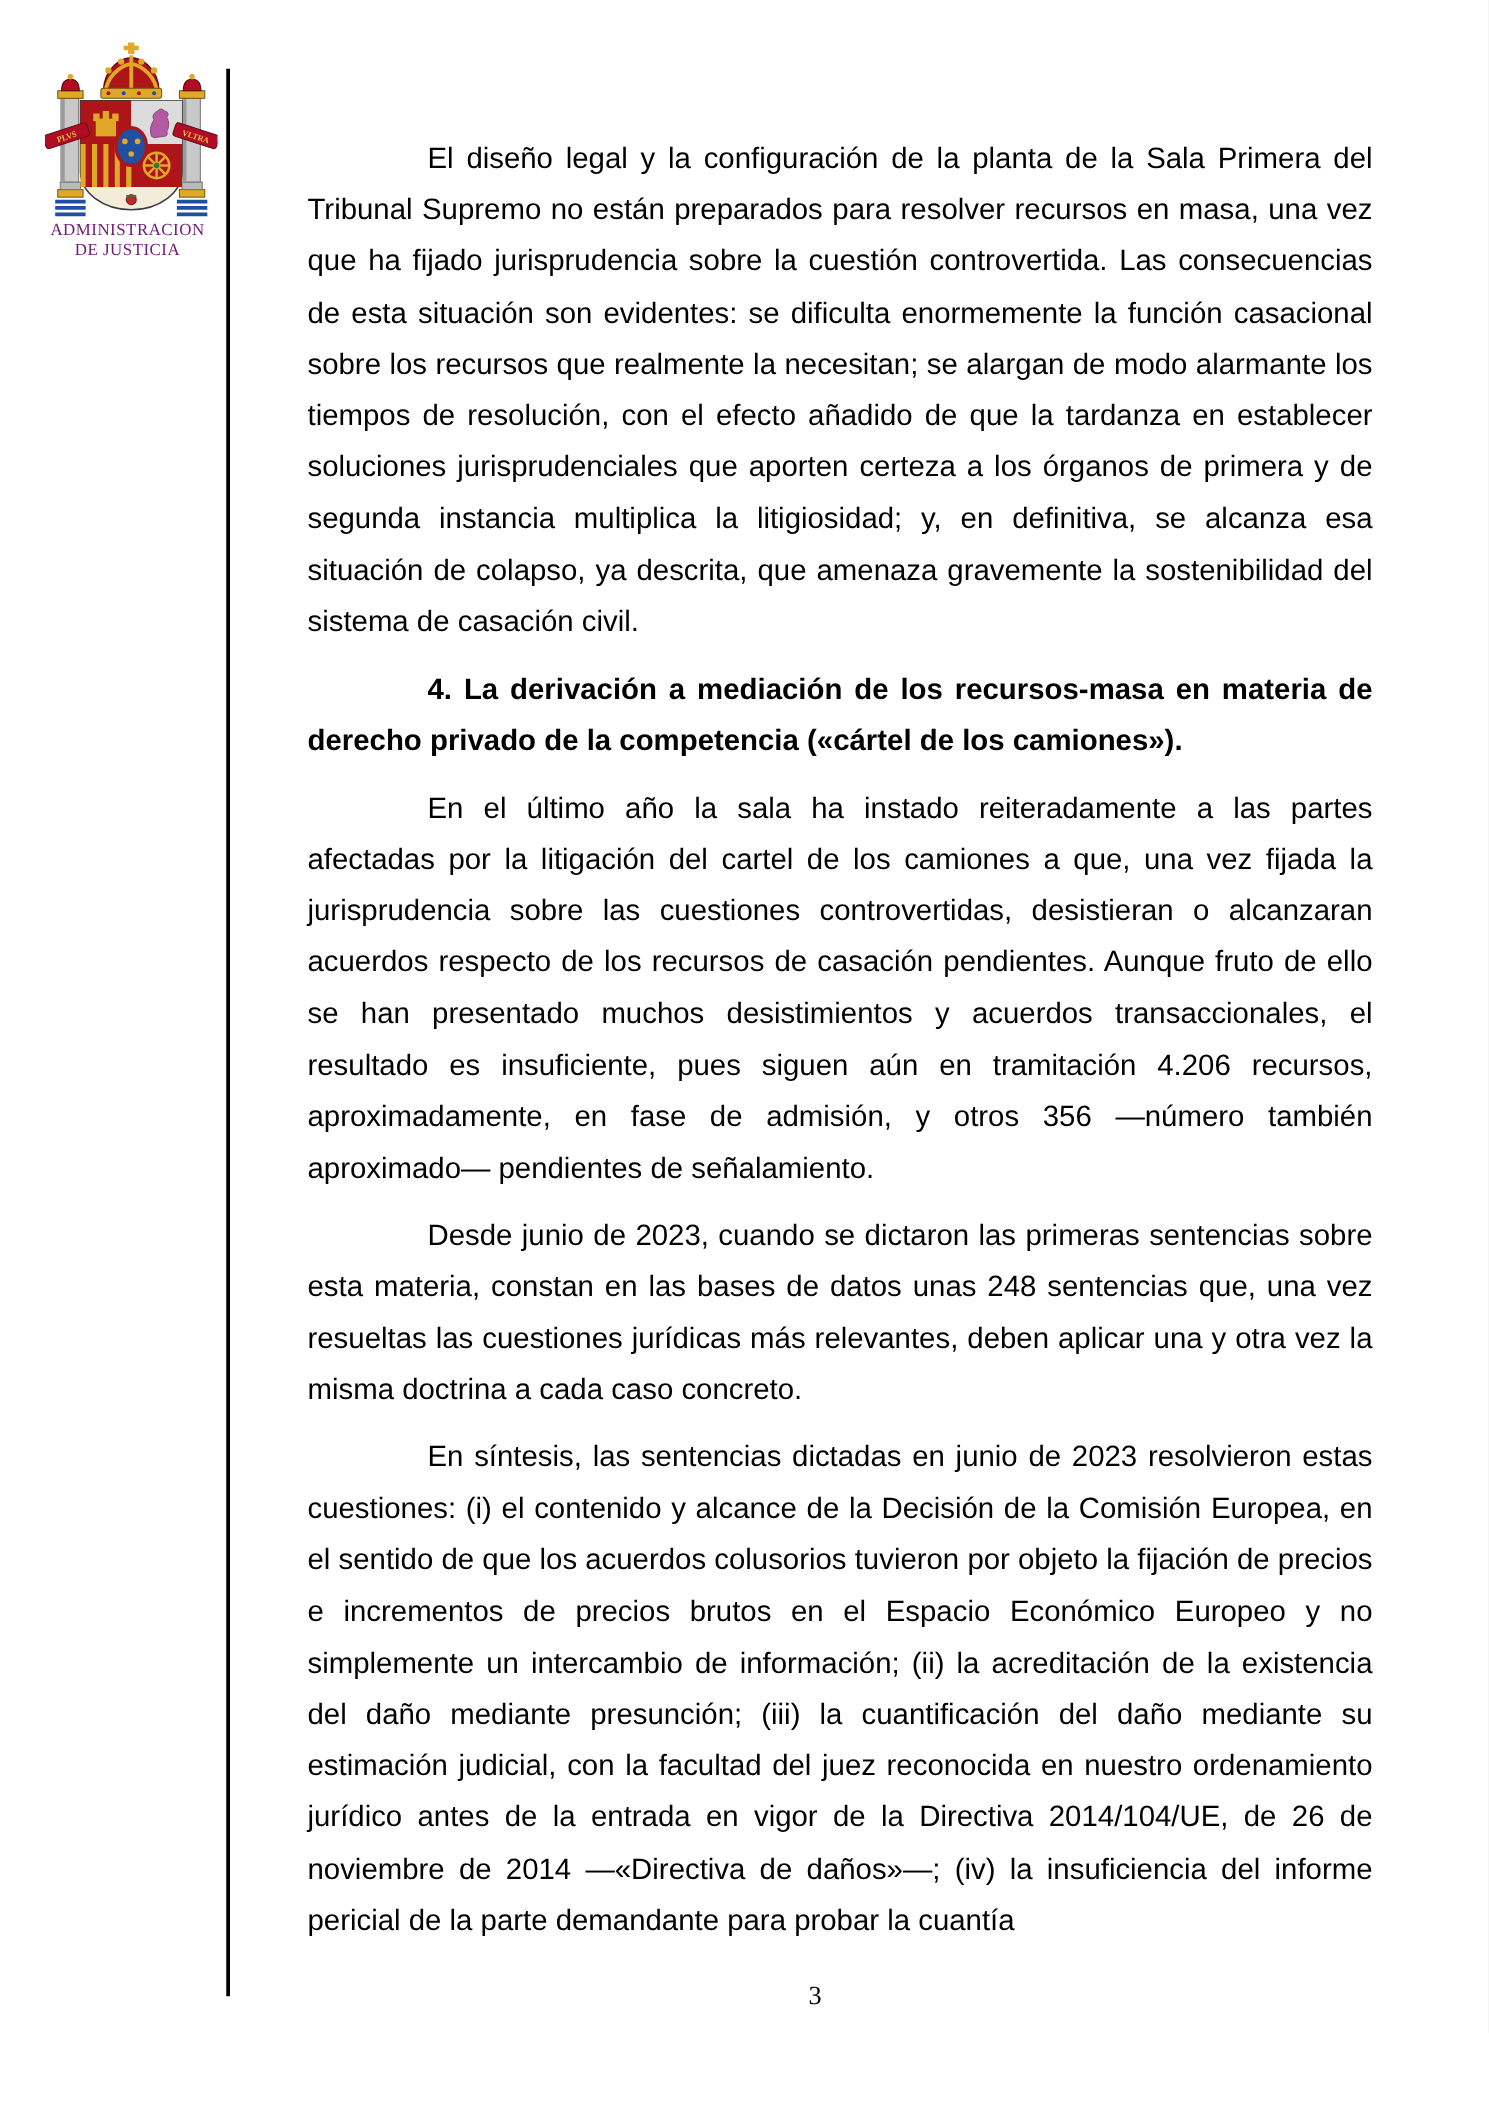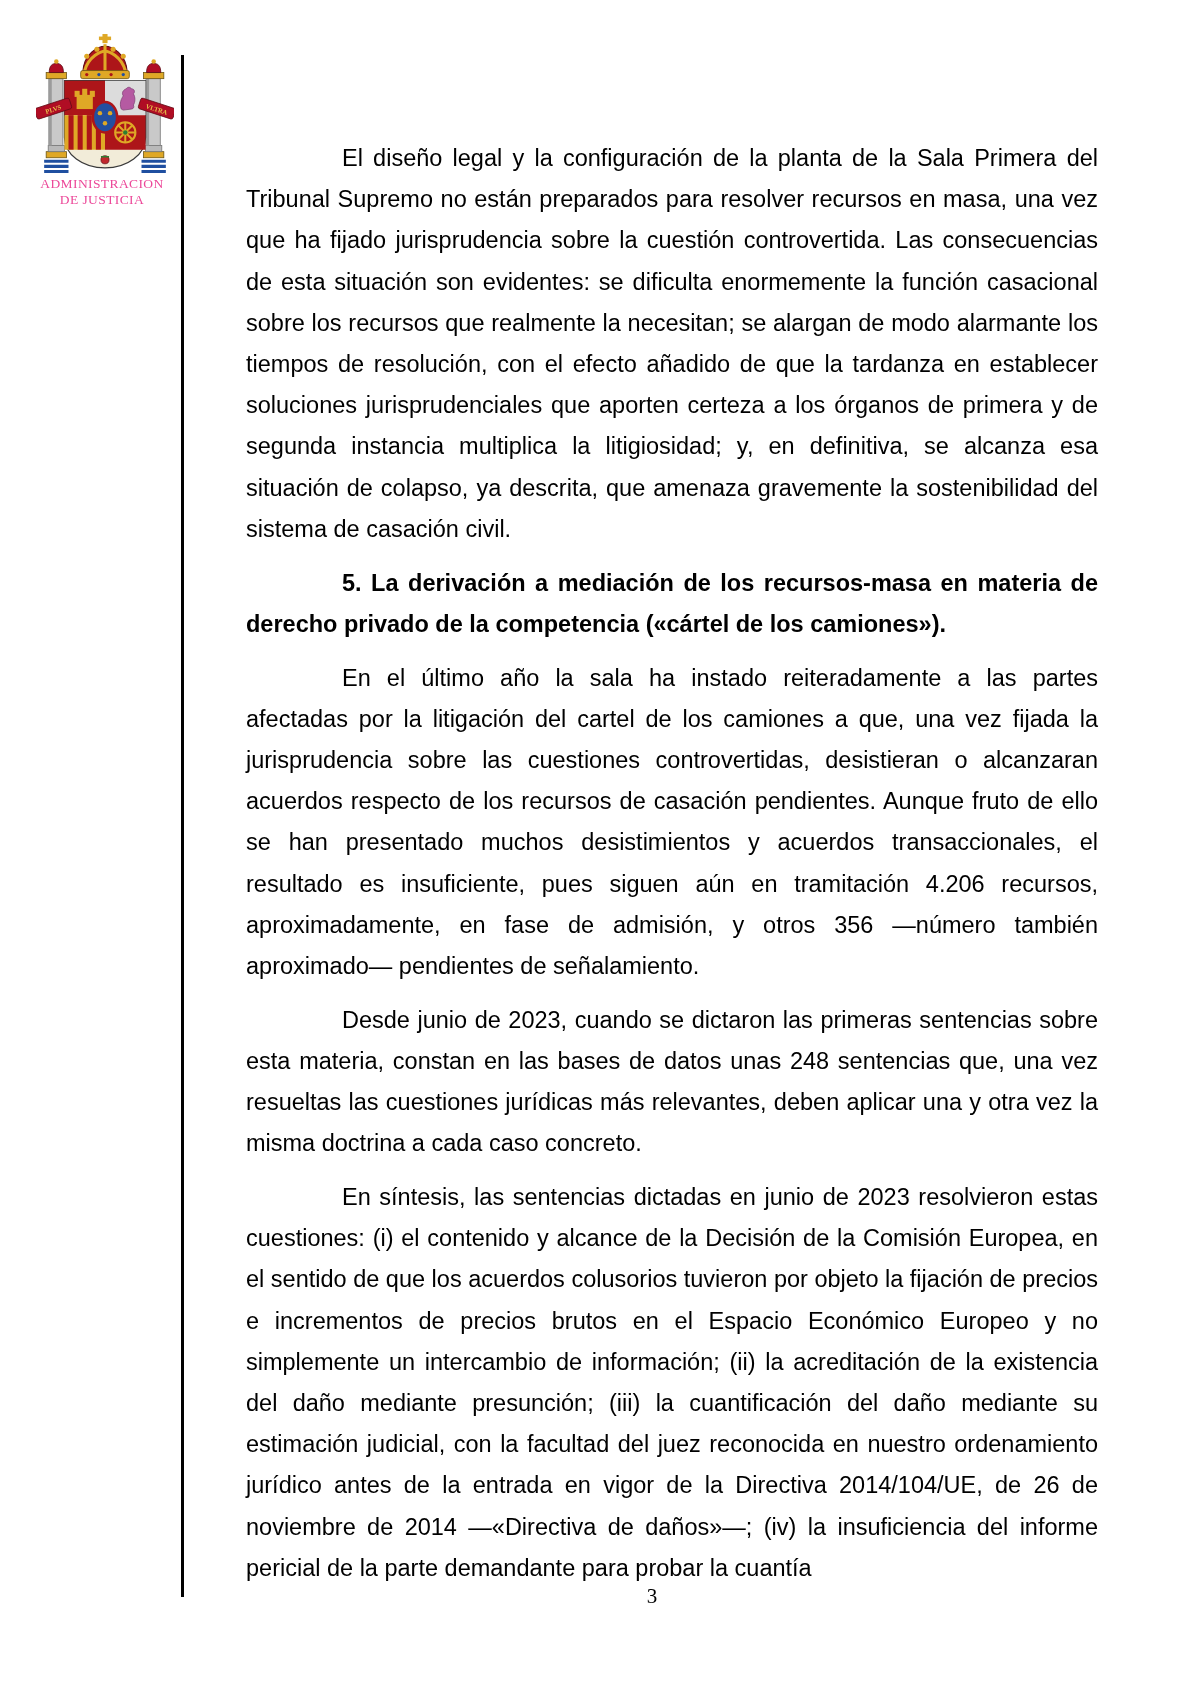--- a/index.html
+++ b/index.html
@@ -19,25 +19,25 @@
     width:3px;height:1542px;
     background:#000;
   }
   .letterhead{position:absolute;left:0;top:0;width:181px;}
   .emblem{position:absolute;left:36px;top:32px;width:138px;height:144px;}
   .org-name{
     position:absolute;left:18px;top:176px;width:168px;
     text-align:center;
     font-family:"Liberation Serif", serif;
     font-size:13.5px;line-height:16px;letter-spacing:0.4px;
-    color:#ec4899;
+    color:#701a75;
   }
   .org-name span{display:block;}
   .content{
-    position:absolute;left:246px;top:106px;width:852px;margin-top:32px;
+    position:absolute;left:246px;top:106px;width:852px;
   }
   .par{
     margin:0 0 12.5px 0;
     font-size:23.5px;
     line-height:41.2px;
     text-align:justify;
     text-indent:96px;
   }
   .heading{
     font-weight:bold;
@@ -153,21 +153,21 @@
       </g>
     </svg>
     <div class="org-name">
       <span>ADMINISTRACION</span>
       <span>DE JUSTICIA</span>
     </div>
   </div>
 
   <main class="content">
     <p class="par">El diseño legal y la configuración de la planta de la Sala Primera del Tribunal Supremo no están preparados para resolver recursos en masa, una vez que ha fijado jurisprudencia sobre la cuestión controvertida. Las consecuencias de esta situación son evidentes: se dificulta enormemente la función casacional sobre los recursos que realmente la necesitan; se alargan de modo alarmante los tiempos de resolución, con el efecto añadido de que la tardanza en establecer soluciones jurisprudenciales que aporten certeza a los órganos de primera y de segunda instancia multiplica la litigiosidad; y, en definitiva, se alcanza esa situación de colapso, ya descrita, que amenaza gravemente la sostenibilidad del sistema de casación civil.</p>
-    <p class="par heading">5. La derivación a mediación de los recursos-masa en materia de derecho privado de la competencia («cártel de los camiones»).</p>
+    <p class="par heading">4. La derivación a mediación de los recursos-masa en materia de derecho privado de la competencia («cártel de los camiones»).</p>
     <p class="par">En el último año la sala ha instado reiteradamente a las partes afectadas por la litigación del cartel de los camiones a que, una vez fijada la jurisprudencia sobre las cuestiones controvertidas, desistieran o alcanzaran acuerdos respecto de los recursos de casación pendientes. Aunque fruto de ello se han presentado muchos desistimientos y acuerdos transaccionales, el resultado es insuficiente, pues siguen aún en tramitación 4.206 recursos, aproximadamente, en fase de admisión, y otros 356 —número también aproximado— pendientes de señalamiento.</p>
     <p class="par">Desde junio de 2023, cuando se dictaron las primeras sentencias sobre esta materia, constan en las bases de datos unas 248 sentencias que, una vez resueltas las cuestiones jurídicas más relevantes, deben aplicar una y otra vez la misma doctrina a cada caso concreto.</p>
     <p class="par">En síntesis, las sentencias dictadas en junio de 2023 resolvieron estas cuestiones: (i) el contenido y alcance de la Decisión de la Comisión Europea, en el sentido de que los acuerdos colusorios tuvieron por objeto la fijación de precios e incrementos de precios brutos en el Espacio Económico Europeo y no simplemente un intercambio de información; (ii) la acreditación de la existencia del daño mediante presunción; (iii) la cuantificación del daño mediante su estimación judicial, con la facultad del juez reconocida en nuestro ordenamiento jurídico antes de la entrada en vigor de la Directiva 2014/104/UE, de 26 de noviembre de 2014 —«Directiva de daños»—; (iv) la insuficiencia del informe pericial de la parte demandante para probar la cuantía</p>
   </main>
 
   <footer class="footer">
     <span>3</span>
   </footer>
 
 </div>

